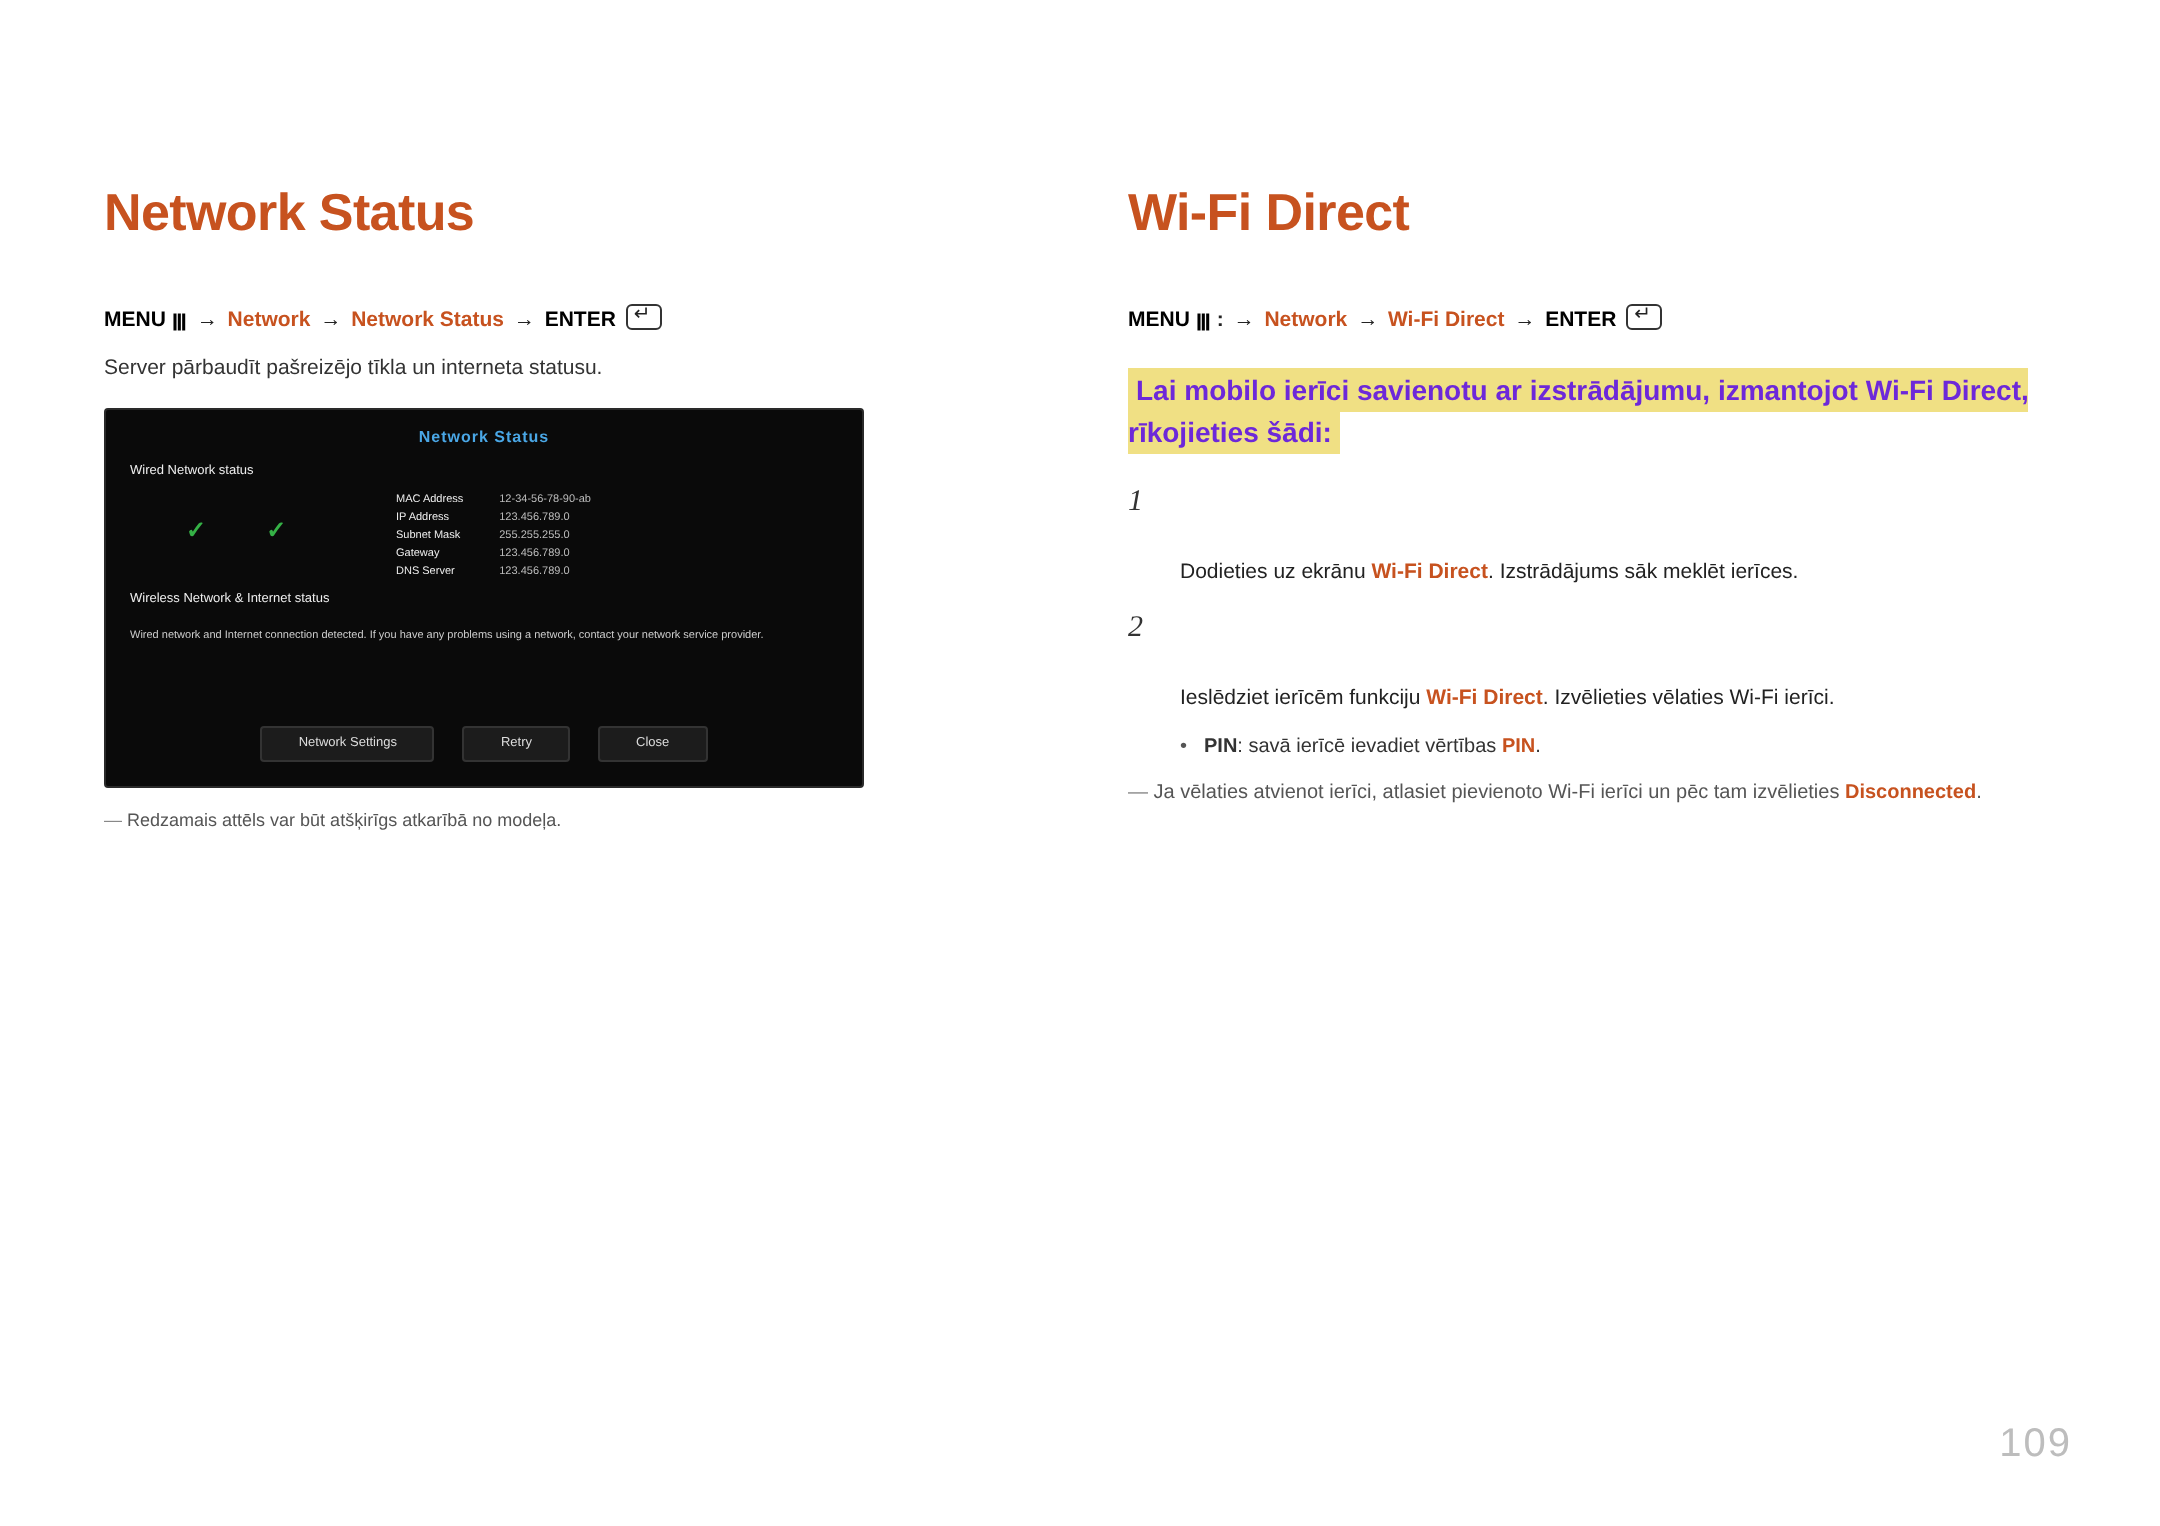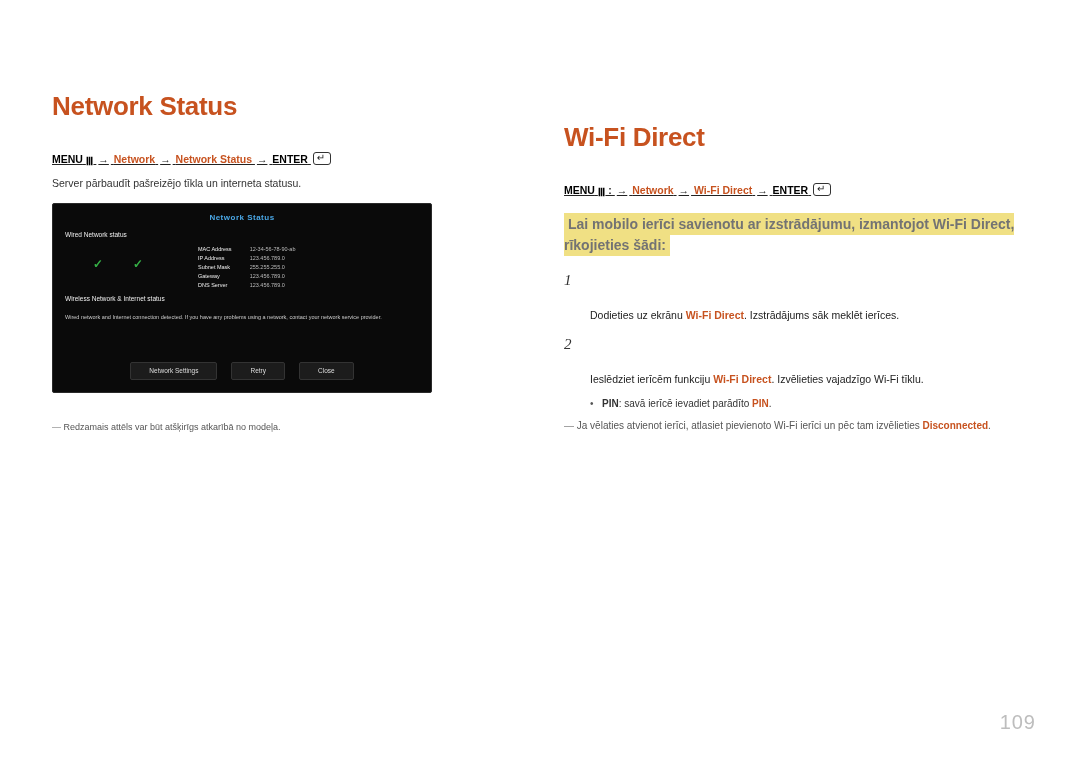--- a/index.html
+++ b/index.html
@@ -1,42 +1,42 @@
 <!DOCTYPE html>
 <html><head>
 <meta charset="utf-8">
 <style>
 * { margin: 0; padding: 0; box-sizing: border-box; }
 body { font-family: "Segoe UI", Arial, sans-serif; width: 1080px; height: 763px; background: #fff; color: #222; position: relative; font-size: 10.5px; line-height: 1.45; }
-.page { display: flex; padding: 88px 50px 0 52px; gap: 46px; align-items: flex-end; }
+.page { display: flex; padding: 88px 50px 0 52px; gap: 46px; }
 .col { flex: 1; }
 h1 { color: #c7521f; font-size: 26px; font-weight: 700; margin-bottom: 26px; letter-spacing: -0.3px; }
-.menuline { font-size: 10.5px; font-weight: 700; margin-bottom: 6px; text-decoration: underline; }
+.menuline { font-size: 10.5px; font-weight: 700; margin-bottom: 6px; }
 .menuline .arrow::before { content: "→"; font-weight: 400; margin: 0 2px; }
 .menuline .menuword { color: #000; }
 .menuline .accent { color: #c7521f; }
 .menuline .enter-icon { display: inline-block; vertical-align: -2px; width: 18px; height: 13px; border: 1.2px solid #333; border-radius: 3px; position: relative; margin-left: 2px; }
 .menuline .enter-icon::after { content: "↵"; position: absolute; left: 3px; top: -2px; font-size: 10px; font-weight: 400; }
 .menuline .m-icon { display: inline-block; vertical-align: -2px; font-size: 11px; font-weight: 700; color: #000; }
 .bodytext { color: #333; margin-bottom: 12px; }
 .shot { width: 380px; height: 190px; background: #0a0a0a; border: 1px solid #2a2a2a; border-radius: 2px; margin-top: 8px; position: relative; overflow: hidden; font-size: 6px; color: #eee; }
 .shot-title { position: absolute; top: 8px; left: 0; right: 0; text-align: center; color: #4aa7e6; font-size: 8px; font-weight: 600; letter-spacing: 0.5px; }
 .shot-sub { position: absolute; top: 26px; left: 12px; font-size: 6.5px; }
 .shot-ticks { position: absolute; top: 52px; left: 40px; display: flex; gap: 30px; }
 .tick { color: #35b146; font-size: 12px; font-weight: 900; }
 .shot-info { position: absolute; top: 42px; left: 145px; right: 12px; display: flex; gap: 18px; font-size: 5.5px; }
 .shot-info .lbl { display: flex; flex-direction: column; gap: 1px; }
 .shot-info .val { display: flex; flex-direction: column; gap: 1px; color: #bbb; }
 .shot-block2 { position: absolute; top: 90px; left: 12px; font-size: 6.5px; }
 .shot-msg { position: absolute; top: 110px; left: 12px; right: 12px; font-size: 5.5px; color: #ccc; }
 .shot-btns { position: absolute; bottom: 12px; left: 0; right: 0; display: flex; justify-content: center; gap: 14px; }
 .shot-btn { background: #1c1c1c; border: 1px solid #333; color: #ddd; font-size: 6.5px; padding: 3px 18px; border-radius: 2px; }
-.caption { font-size: 9px; color: #555; margin-top: 28px; }
+.caption { font-size: 9px; color: #555; margin-top: 10px; }
 .caption::before { content: "― "; color: #888; }
-.highlighted { background: #f0e084; color: #737373; font-size: 14px; font-weight: 700; line-height: 1.5; padding: 3px 4px; display: inline; }
+.highlighted { background: #f0e084; color: #6d28d9; font-size: 14px; font-weight: 700; line-height: 1.5; padding: 3px 4px; display: inline; }
 .hiwrap { margin: 14px 0 14px 0; }
 .steps { margin-top: 6px; }
 .step { display: flex; gap: 12px; margin-bottom: 10px; }
 .step .num { font-family: Georgia, serif; font-style: italic; font-size: 15px; color: #333; min-width: 14px; }
 .step .txt { padding-top: 2px; margin-top: 36px; }
 .sub { list-style: none; margin: 8px 0 0 26px; }
 .sub li { position: relative; padding-left: 12px; margin-bottom: 8px; color: #333; font-size: 10px; }
 .sub li::before { content: "•"; position: absolute; left: 0; top: 0; color: #555; }
 .footnote { font-size: 10px; color: #555; margin-top: 6px; margin-left: 0; }
 .footnote::before { content: "― "; color: #888; }
@@ -123,28 +123,28 @@
     <div class="steps">
       <div class="step">
         <div class="num">1</div>
         <div class="txt">
           <span>Dodieties uz ekrānu </span><span class="accent">Wi-Fi Direct</span><span>. Izstrādājums sāk meklēt ierīces.</span>
         </div>
       </div>
       <div class="step">
         <div class="num">2</div>
         <div class="txt">
-          <span>Ieslēdziet ierīcēm funkciju </span><span class="accent">Wi-Fi Direct</span><span>. Izvēlieties vajadzīgo Wi-Fi tīklu.</span>
+          <span>Ieslēdziet ierīcēm funkciju </span><span class="accent">Wi-Fi Direct</span><span>. Izvēlieties vēlaties Wi-Fi ierīci.</span>
         </div>
       </div>
     </div>
 
     <ul class="sub">
       <li>
-        <b>PIN</b><span>: savā ierīcē ievadiet parādīto </span><span class="accent">PIN</span><span>.</span>
+        <b>PIN</b><span>: savā ierīcē ievadiet vērtības </span><span class="accent">PIN</span><span>.</span>
       </li>
     </ul>
 
     <div class="footnote">
       <span>Ja vēlaties atvienot ierīci, atlasiet pievienoto Wi-Fi ierīci un pēc tam izvēlieties </span><span class="accent">Disconnected</span><span>.</span>
     </div>
   </div>
 
 </div>
 

